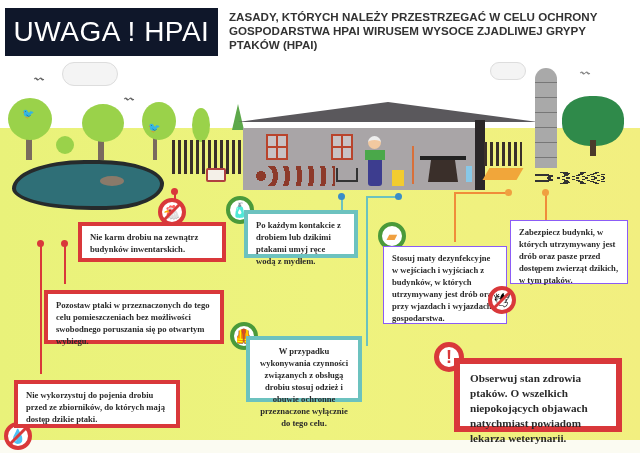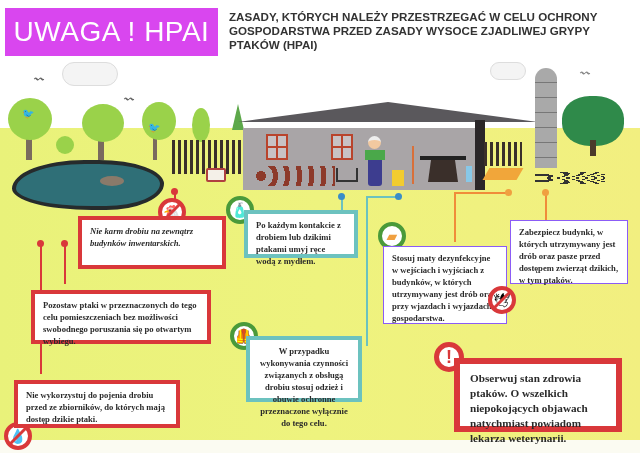--- a/index.html
+++ b/index.html
@@ -1,21 +1,21 @@
 <!DOCTYPE html>
 <html><head>
 <meta charset="utf-8">
 <style>
   * { box-sizing: border-box; margin: 0; padding: 0; }
   html, body { width: 640px; height: 453px; overflow: hidden; background: #ffffff; }
   body { position: relative; font-family: "Liberation Serif", serif; }
   .abs { position: absolute; }
 
   
-  .title-banner { left: 5px; top: 8px; width: 213px; height: 48px; background: #d946ef;
+  .title-banner { left: 5px; top: 8px; width: 213px; height: 48px; background: #0f172a;
     color: #fff; font-family: "Liberation Sans", sans-serif; font-size: 28px; display: flex;
     align-items: center; justify-content: center; letter-spacing: 0.5px; }
   .subtitle { left: 229px; top: 10px; width: 400px; font-family: "Liberation Sans", sans-serif;
     font-weight: bold; font-size: 11.6px; line-height: 14px; color: #333; }
 
   
   .ground { left: 0; top: 128px; width: 640px; height: 322px;
     background: linear-gradient(90deg, #e9f27a 0%, #eef37e 50%, #f2ef80 100%); }
   .ground-bottom { left: 0; top: 440px; width: 640px; height: 13px; background: #fbfbf2; }
   .pond { left: 12px; top: 160px; width: 152px; height: 50px; background: #2f6f77;
@@ -62,21 +62,21 @@
   .badge.green { border: 4px solid #4a9a3a; }
   .badge.bang { border: 5px solid #d9383a; color: #d9383a; font-family: "Liberation Sans", sans-serif; font-weight: bold; font-size: 18px; width: 30px; height: 30px; }
   .ban { position: relative; }
   .ban::after { content: ""; position: absolute; left: 50%; top: 50%; width: 26px; height: 3px;
     background: #d9383a; transform: translate(-50%, -50%) rotate(-45deg); }
 </style>
 </head>
 <body>
 
 <div class="abs title-banner">UWAGA ! HPAI</div>
-<div class="abs subtitle">ZASADY, KTÓRYCH NALEŻY PRZESTRZEGAĆ W CELU OCHRONY GOSPODARSTWA PRZED ZASADY WYSOCE ZJADLIWEJ GRYPY PTAKÓW (HPAI)</div>
+<div class="abs subtitle">ZASADY, KTÓRYCH NALEŻY PRZESTRZEGAĆ W CELU OCHRONY GOSPODARSTWA HPAI WIRUSEM WYSOCE ZJADLIWEJ GRYPY PTAKÓW (HPAI)</div>
 
 <div class="abs ground"></div>
 <div class="abs ground-bottom"></div>
 
 <div class="abs cloud" style="left:62px;top:62px;width:56px;height:24px;"></div>
 <div class="abs cloud" style="left:490px;top:62px;width:36px;height:18px;"></div>
 <div class="abs" style="left:34px;top:70px;font-size:10px;color:#666;">〰</div>
 <div class="abs" style="left:124px;top:90px;font-size:10px;color:#666;">〰</div>
 <div class="abs" style="left:580px;top:64px;font-size:10px;color:#888;">〰</div>
 
@@ -134,31 +134,31 @@
 <div class="abs dot" style="left:395px;top:193px;background:#3a8ec8;"></div>
 <div class="abs hline" style="left:454px;top:192px;width:54px;background:#f08c3a;"></div>
 <div class="abs vline" style="left:454px;top:192px;height:50px;background:#f08c3a;"></div>
 <div class="abs dot" style="left:505px;top:189px;background:#f0a040;"></div>
 <div class="abs vline" style="left:545px;top:192px;height:30px;background:#f08c3a;"></div>
 <div class="abs dot" style="left:542px;top:189px;background:#f0a040;"></div>
 
 <div class="abs badge red ban" style="left:158px;top:198px;">
     <span>🐔</span>
   </div>
-<div class="abs box red" style="left:78px;top:216px;width:148px;height:53px;font-style:italic;">Nie karm drobiu na zewnątrz budynków inwentarskich.</div>
+<div class="abs box red" style="left:78px;top:222px;width:148px;height:40px;">Nie karm drobiu na zewnątrz budynków inwentarskich.</div>
 
 <div class="abs badge green" style="left:226px;top:196px;">
     <span>🧴</span>
   </div>
 <div class="abs box teal" style="left:244px;top:210px;width:114px;height:48px;">Po każdym kontakcie z drobiem lub dzikimi ptakami umyj ręce wodą z mydłem.</div>
 
 <div class="abs badge red ban" style="left:74px;top:266px;">
     <span>🐦</span>
   </div>
-<div class="abs box red" style="left:31px;top:290px;width:180px;height:54px;">Pozostaw ptaki w przeznaczonych do tego celu pomieszczeniach bez możliwości swobodnego poruszania się po otwartym wybiegu.</div>
+<div class="abs box red" style="left:44px;top:290px;width:180px;height:54px;">Pozostaw ptaki w przeznaczonych do tego celu pomieszczeniach bez możliwości swobodnego poruszania się po otwartym wybiegu.</div>
 
 <div class="abs badge red ban" style="left:4px;top:366px;">
     <span>💧</span>
   </div>
 <div class="abs box red" style="left:14px;top:380px;width:166px;height:48px;">Nie wykorzystuj do pojenia drobiu przed ze zbiorników, do których mają dostęp dzikie ptaki.</div>
 
 <div class="abs badge green" style="left:230px;top:322px;">
     <span>🦺</span>
   </div>
 <div class="abs box teal" style="left:246px;top:336px;width:116px;height:66px;text-align:center;">W przypadku wykonywania czynności związanych z obsługą drobiu stosuj odzież i obuwie ochronne przeznaczone wyłącznie do tego celu.</div>

